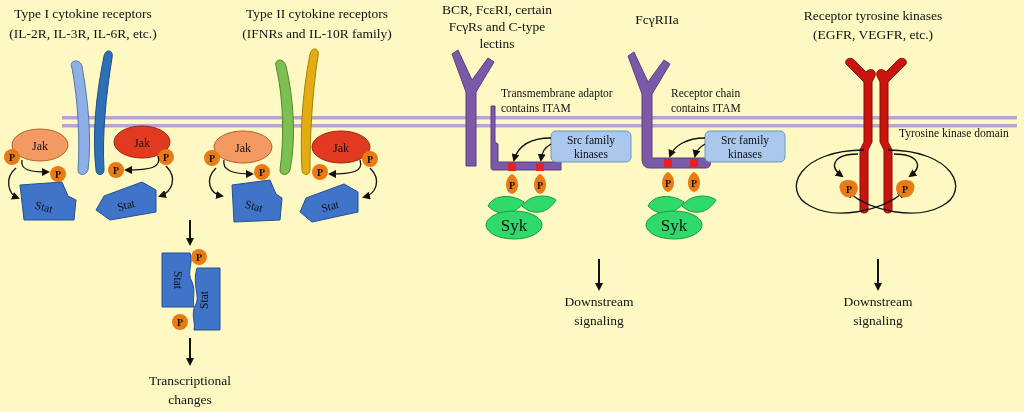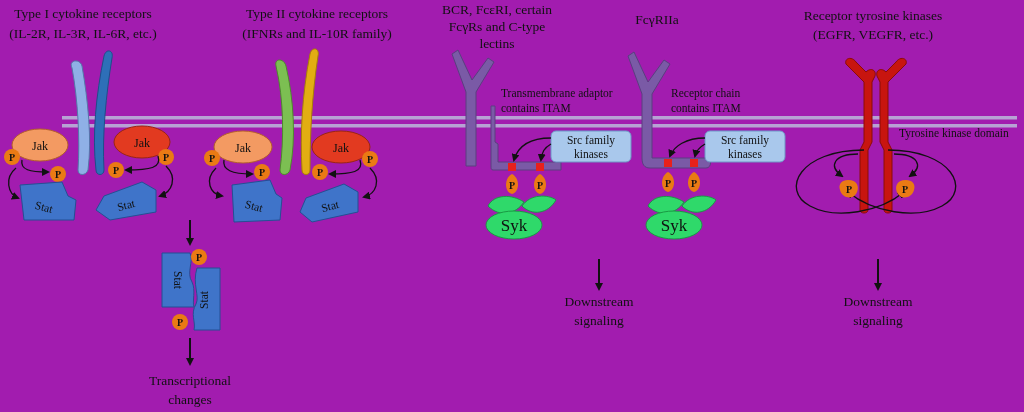--- a/index.html
+++ b/index.html
@@ -1,16 +1,16 @@
 <!DOCTYPE html>
 <html><head>
 <meta charset="utf-8">
 <style>
   html, body { margin: 0; padding: 0; background: #ffffff; }
-  #stage { position: relative; width: 1024px; height: 412px; overflow: hidden; background: #a21caf; }
+  #stage { position: relative; width: 1024px; height: 412px; overflow: hidden; background: #fef9c3; }
   svg { position: absolute; left: 0; top: 0; }
   .lbl { font-family: "Liberation Serif", serif; fill: #111111; }
   .lbl-title { font-size: 13.5px; }
   .lbl-sm { font-size: 11.5px; }
   .lbl-in { font-size: 12px; }
   .lbl-big { font-size: 17px; }
   .lbl-p { font-size: 10px; font-weight: bold; }
 </style>
 </head>
 <body>

